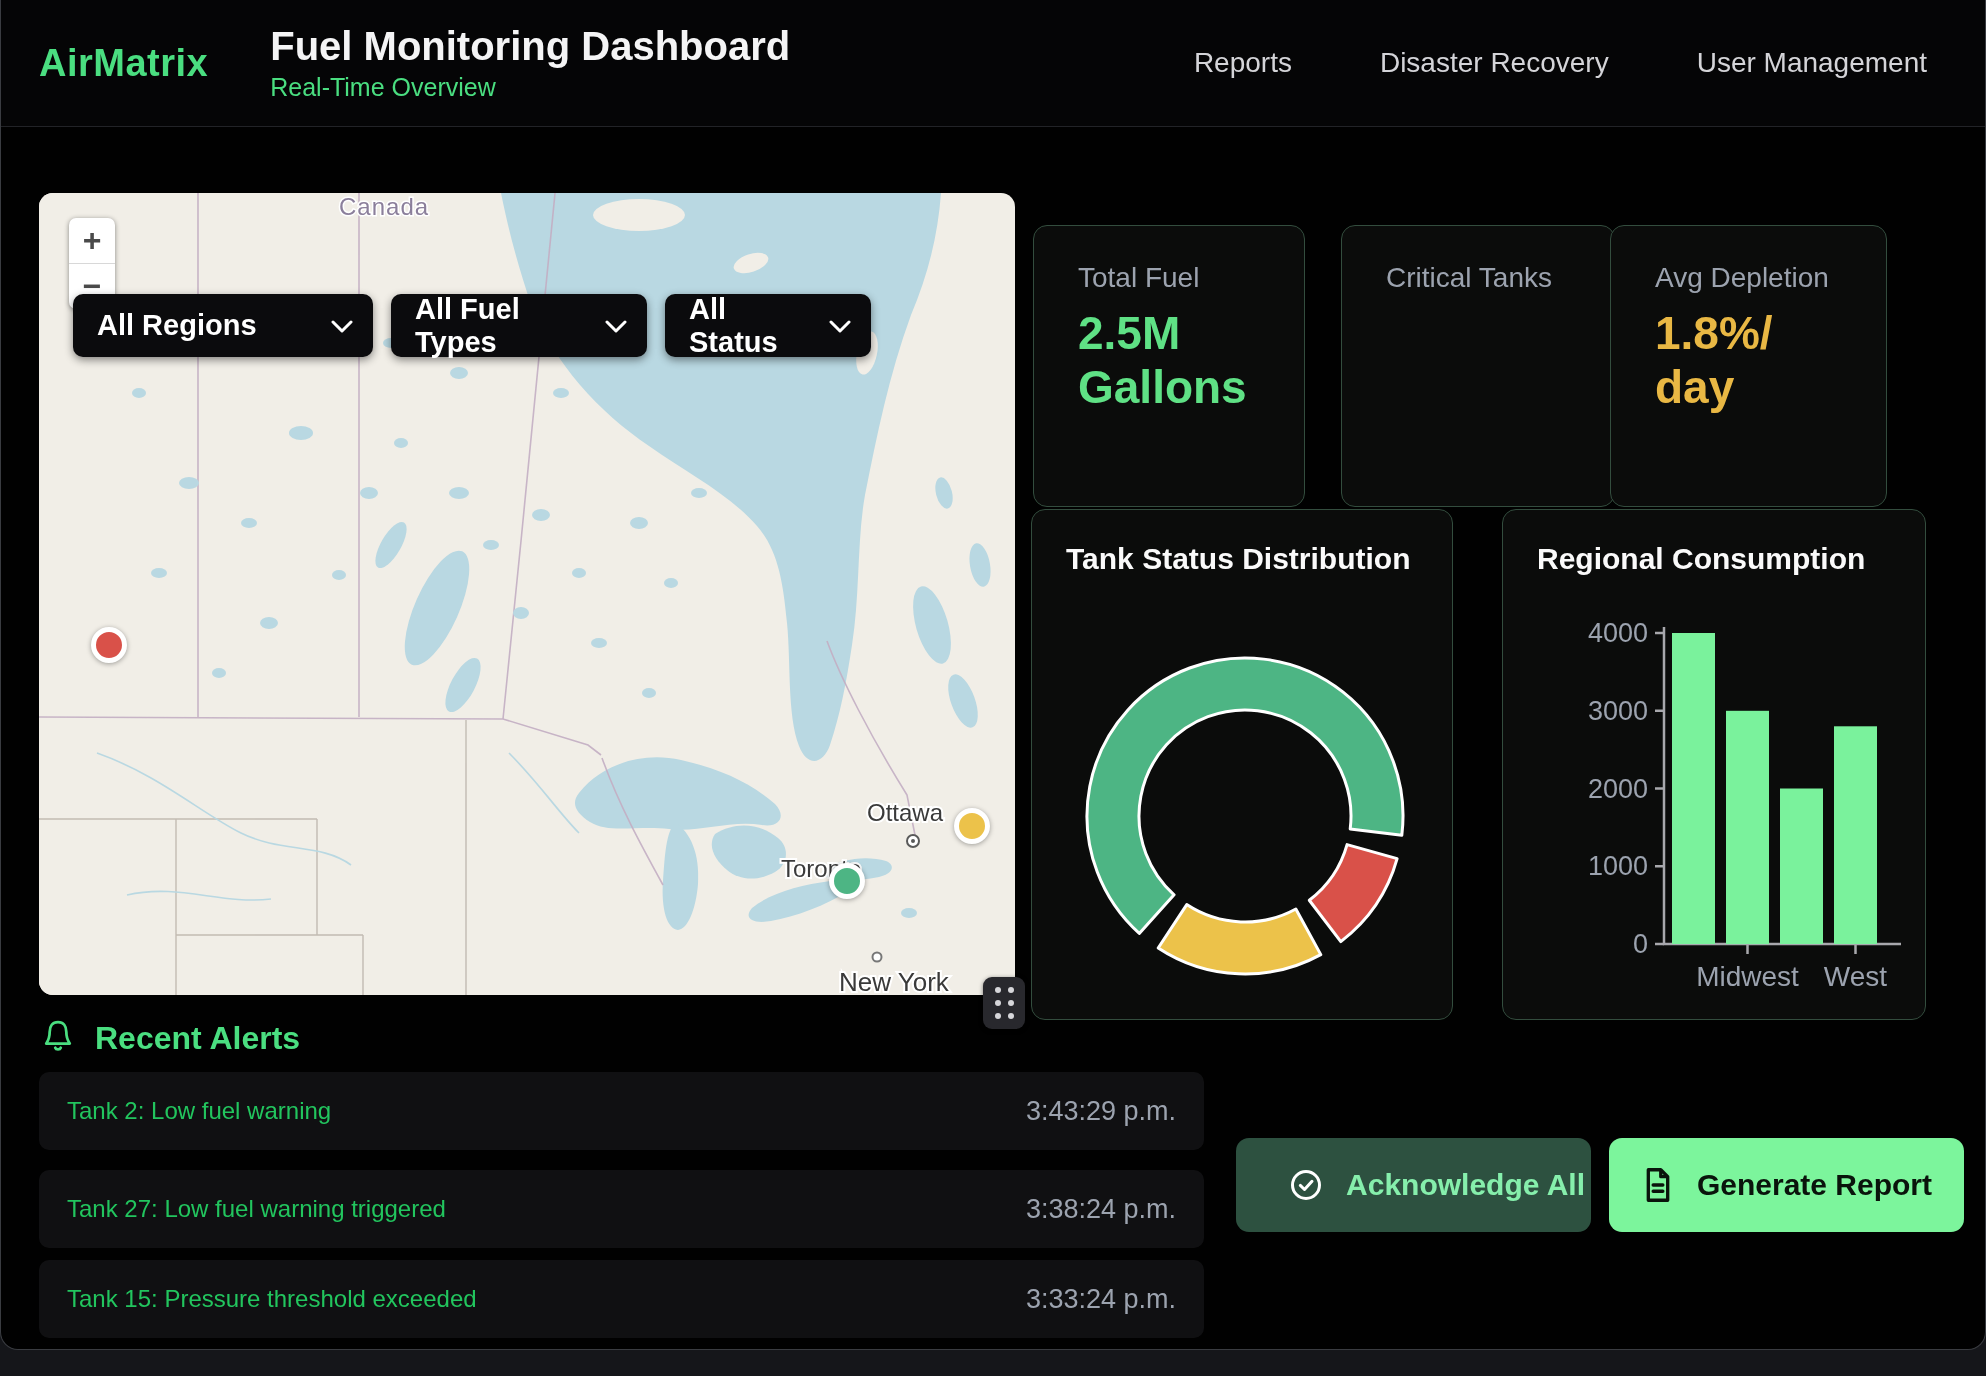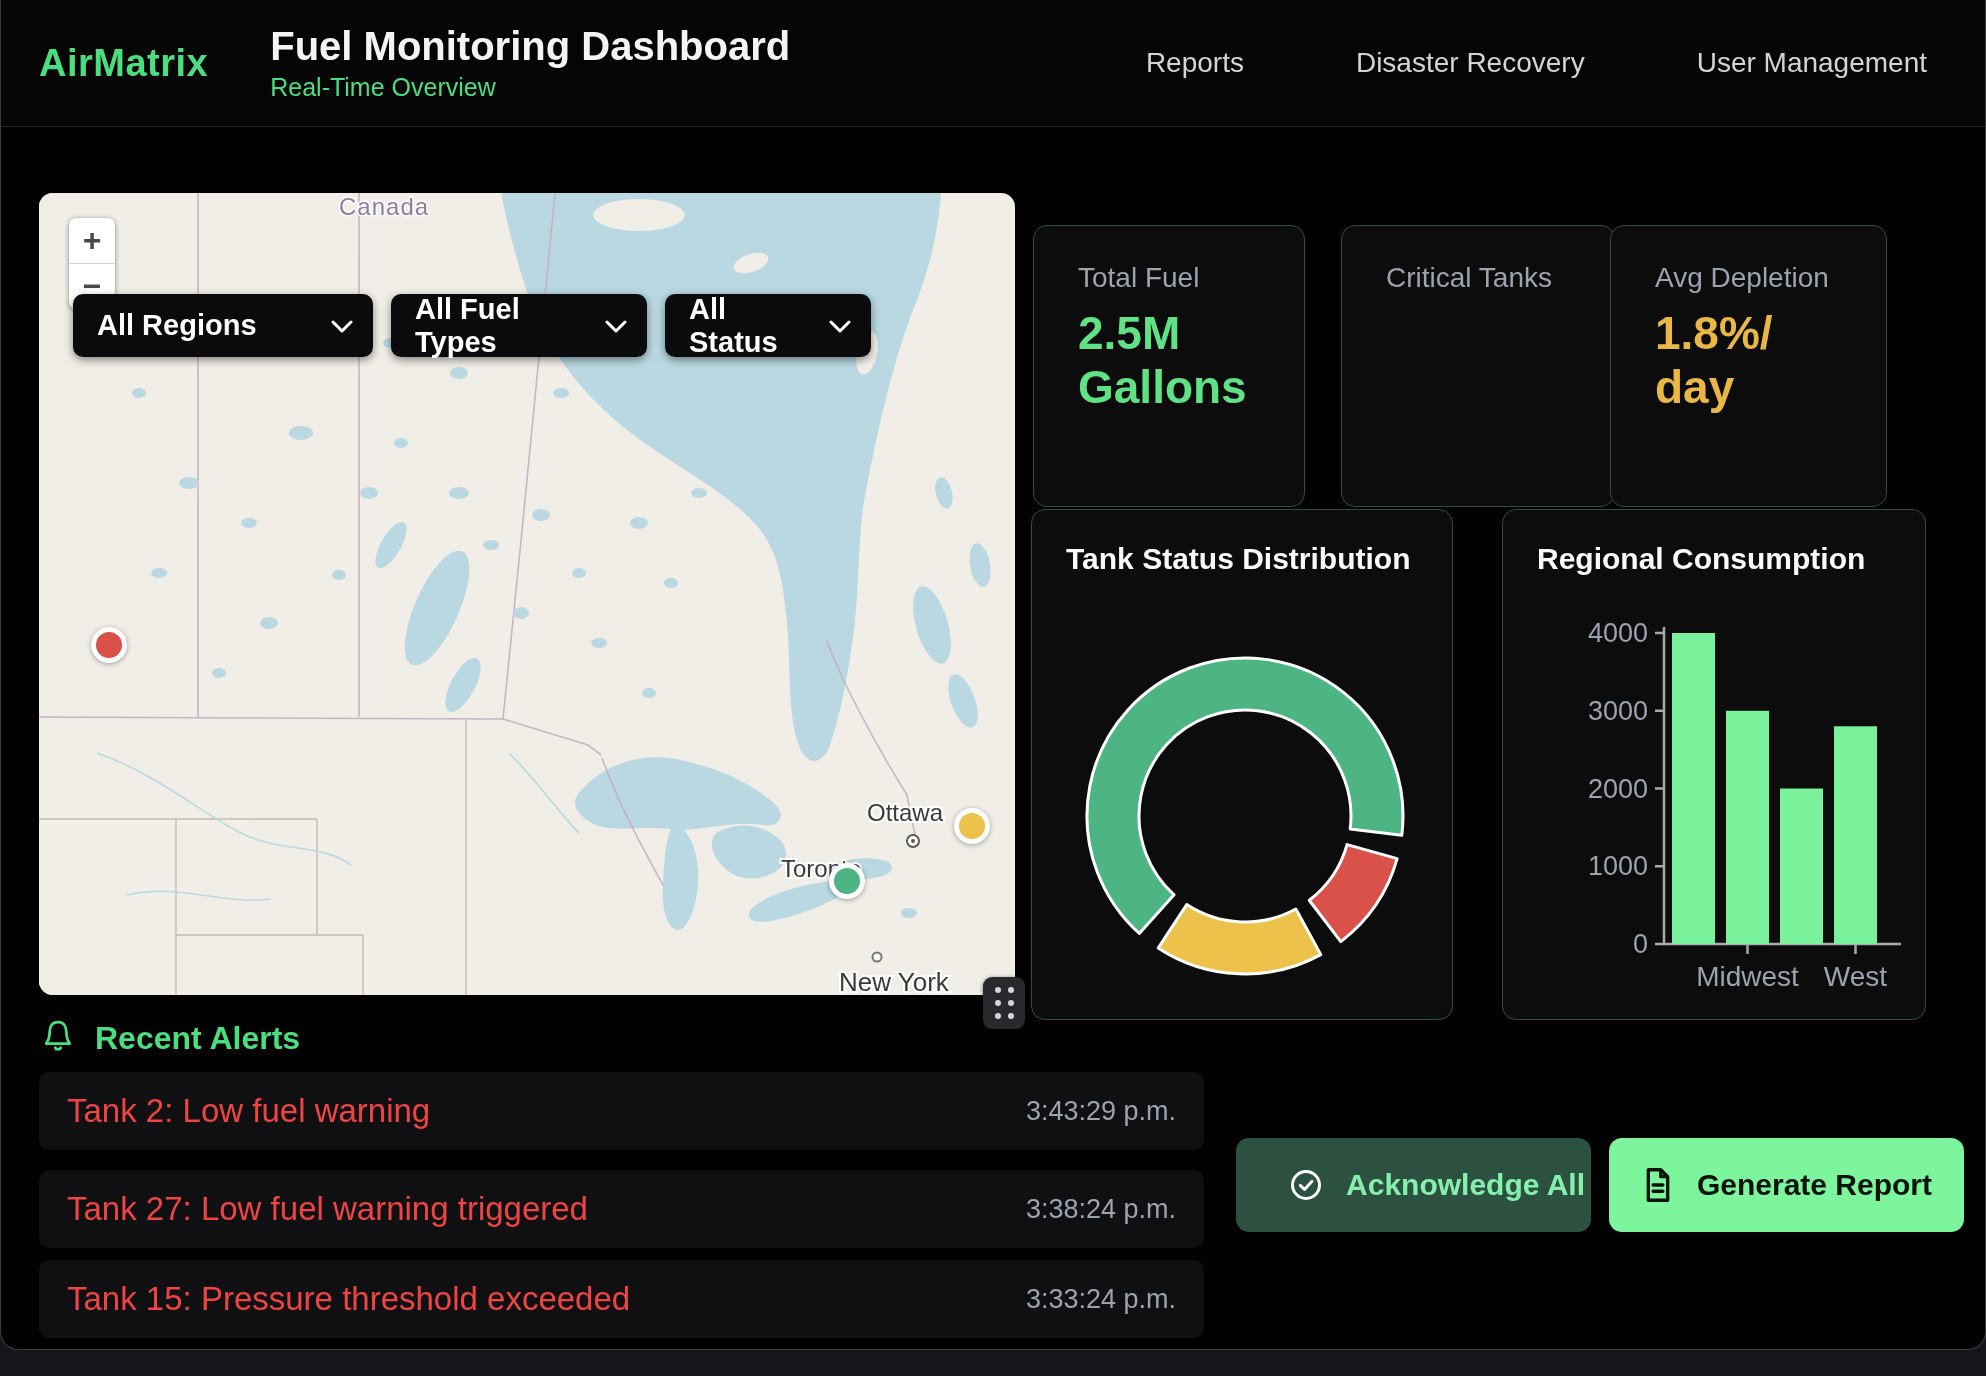--- a/index.html
+++ b/index.html
@@ -17,21 +17,21 @@
   .header{
     position:absolute;left:0;top:0;width:100%;height:127px;
     display:flex;align-items:center;background:#050506;
     border-bottom:1px solid #222327;box-sizing:border-box;
     padding:0 58px 0 38px;
   }
   .logo{font-size:38px;font-weight:bold;color:#4ade80;letter-spacing:.5px;margin-right:62px;}
   .title-block{display:flex;flex-direction:column;gap:6px;}
   .page-title{font-size:40px;font-weight:bold;color:#f4f4f5;line-height:1.05;}
   .page-subtitle{font-size:25px;color:#4ade80;}
-  .nav{margin-left:auto;display:flex;gap:112px;}
+  .nav{margin-left:auto;display:flex;gap:88px;}
   .nav-item{font-size:28px;color:#d4d4d8;cursor:pointer;white-space:nowrap;}
   
   .map{
     position:absolute;left:38px;top:193px;width:976px;height:802px;
     border-radius:14px;overflow:hidden;background:#f1eee7;
   }
   .map svg.basemap{position:absolute;inset:0;}
   .zoomctl{
     position:absolute;left:30px;top:25px;width:46px;background:#ffffff;
     border-radius:7px;box-shadow:0 1px 5px rgba(0,0,0,.45);z-index:1;
@@ -82,21 +82,21 @@
   .panel-title{font-size:30px;font-weight:bold;color:#fafafa;padding:32px 0 0 34px;}
   .chart-holder{position:absolute;inset:0;}
   
   .alerts-header{position:absolute;left:40px;top:1018px;display:flex;align-items:center;gap:20px;}
   .alerts-title{font-size:32px;font-weight:bold;color:#4ade80;}
   .alert-row{
     position:absolute;left:38px;width:1165px;height:78px;background:#101012;
     border-radius:10px;display:flex;align-items:center;justify-content:space-between;
     padding:0 28px;box-sizing:border-box;cursor:pointer;
   }
-  .alert-msg{font-size:33px;color:#ef4444;}
+  .alert-msg{font-size:24px;color:#22c55e;}
   .alert-time{font-size:27px;color:#9ca3af;}
   #alert-0{top:1072px;} #alert-1{top:1170px;} #alert-2{top:1260px;}
   
   .btn{
     position:absolute;top:1138px;height:94px;border-radius:13px;border:none;
     display:flex;align-items:center;justify-content:center;gap:22px;
     font-family:"Liberation Sans", sans-serif;font-size:30px;font-weight:600;cursor:pointer;
   }
   #btn-ack{left:1235px;width:355px;background:#2d5140;color:#86efac;justify-content:flex-end;}
   #btn-gen{left:1608px;width:355px;background:#7cf59c;color:#0a140c;font-weight:700;}

